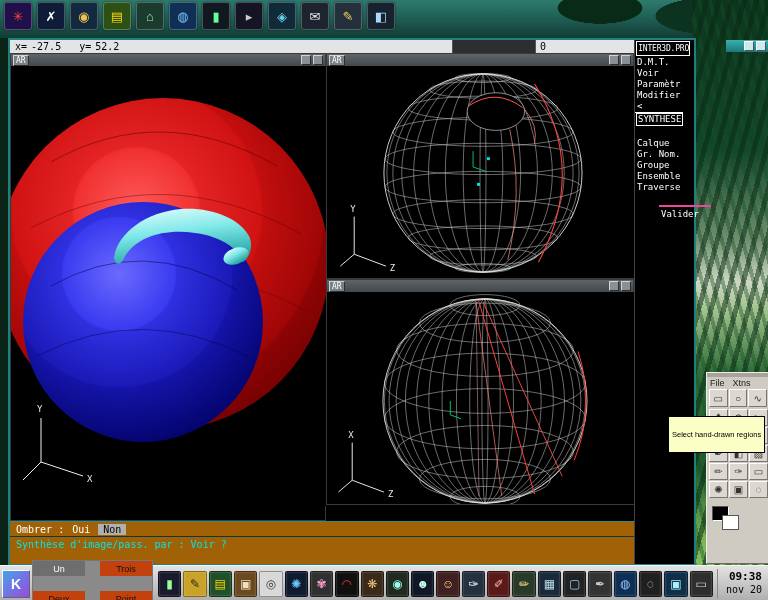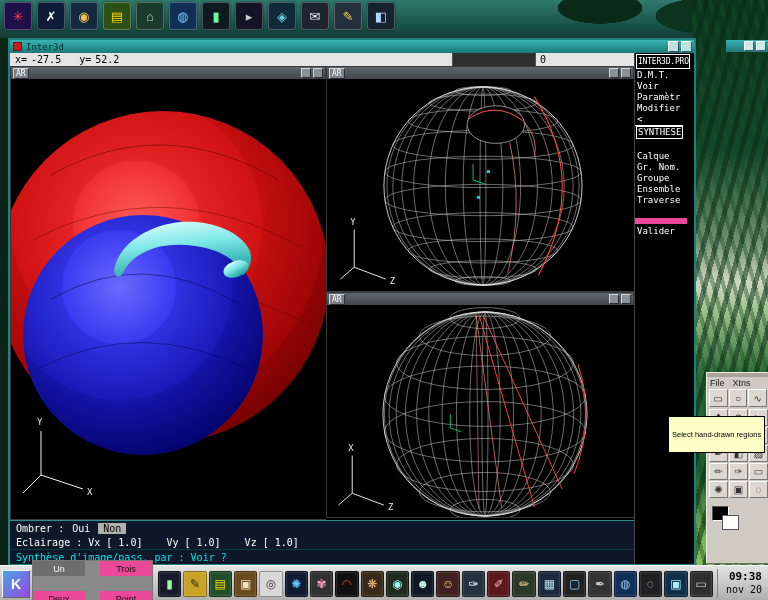--- a/index.html
+++ b/index.html
@@ -57,34 +57,34 @@
   .vp-rt,.vp-rb{height:226px;box-sizing:border-box;}
   .vp-header{height:12px;flex:0 0 12px;background:linear-gradient(180deg,#5e6468,#43484c);
     display:flex;align-items:center;justify-content:space-between;padding:0 2px;}
   .vp-tag{font-size:8px;color:#fff;background:#7a8084;border:1px solid;border-color:#cfd4d8 #2a2e32 #2a2e32 #cfd4d8;
     padding:0 2px;line-height:9px;}
   .vp-hbtns{display:flex;gap:2px;}
   .vp-hb{width:8px;height:8px;background:#8a9094;border:1px solid;border-color:#d0d4d8 #2a2e32 #2a2e32 #d0d4d8;}
   svg.vp-canvas{display:block;background:#000;}
   .ax{font:9px "DejaVu Sans Mono",monospace;fill:#eaeaea;}
 
-  .footer{flex:0 0 42px;background:#0f172a;border-top:1px solid #2a8f8f;}
+  .footer{flex:0 0 42px;background:#a16207;border-top:1px solid #2a8f8f;}
   .frow{height:14px;font-size:10px;color:#fff;display:flex;align-items:center;padding-left:6px;gap:6px;white-space:nowrap;}
   .opt{padding:0 2px;}
   .opt.selected{background:#b0b0b0;color:#000;padding:0 5px;}
   .vec{margin-right:18px;}
   .prompt-row{color:#00e5e5;border-top:1px solid #0b3a3a;}
 
   .menu-panel{width:56px;background:#000;border-left:1px solid #444;color:#fff;
     font-size:9px;line-height:11px;display:flex;flex-direction:column;}
-  .menu-title{margin:1px;border:1px solid #fff;font-size:8px;padding:1px 0 1px 1px;letter-spacing:-0.2px;white-space:nowrap;overflow:hidden;}
+  .menu-title{margin:1px;border:1px solid #fff;font-size:8px;padding:1px 0 1px 1px;letter-spacing:-0.2px;white-space:nowrap;overflow:hidden;text-align:right;}
   .menu-item{padding-left:2px;cursor:default;white-space:nowrap;}
   .menu-item.arrow{border-bottom:1px solid #fff;width:46px;}
   .menu-item.boxed{border:1px solid #fff;display:inline-block;margin-left:1px;padding:0 1px;}
-  .menu-item.rule-before{border-top:6px solid #ec4899;padding-top:2px;width:50px;}
+  .menu-item.rule-before{border-top:2px solid #ec4899;padding-top:2px;width:50px;margin-left:24px;}
 
   
   .gimp{position:absolute;left:706px;top:372px;width:62px;height:190px;z-index:10;
     background:#cfcbc3;border:1px solid;border-color:#efede9 #6f6b63 #6f6b63 #efede9;}
   .gimp-grip{height:4px;background:#a8a49c;}
   .gimp-menubar{display:flex;gap:8px;font-size:9px;padding:1px 3px;color:#222;}
   .gimp-selrow{display:flex;padding:0 2px;gap:1px;}
   .gimp-btn{width:18px;height:16px;background:#dcd8d0;border:1px solid;border-color:#fff #777 #777 #fff;
     display:flex;align-items:center;justify-content:center;font-size:10px;color:#333;cursor:default;}
   .gimp-grid{display:grid;grid-template-columns:repeat(3,19px);gap:1px;padding:2px;}
@@ -98,21 +98,21 @@
 
   
   .taskbar{position:absolute;left:0;top:565px;width:768px;height:35px;z-index:30;
     background:linear-gradient(180deg,#e3e3e3,#aeaeae);border-top:1px solid #f6f6f6;
     display:flex;align-items:center;}
   .kicon{width:26px;height:26px;margin:0 2px;background:linear-gradient(135deg,#46a2e8,#9a4ae0);
     color:#fff;font-weight:bold;display:flex;align-items:center;justify-content:center;
     border:1px solid;border-color:#fff #666 #666 #fff;font-size:14px;}
   .pager{display:grid;grid-template-columns:52px 52px;grid-template-rows:15px 15px;
     grid-auto-flow:column;gap:15px;background:#8a8a8a;border:1px solid #777;margin-right:5px;}
-  .pager-cell{background:#ec4899;font-size:9px;display:flex;align-items:center;justify-content:center;color:#111;cursor:default;}
+  .pager-cell{background:#c2410c;font-size:9px;display:flex;align-items:center;justify-content:center;color:#111;cursor:default;}
   .pager-cell.active{background:#6e6e6e;color:#fff;}
   .tb-icons{display:flex;gap:2px;flex:1;overflow:hidden;}
   .t-icon{width:24px;height:24px;border-radius:2px;display:flex;align-items:center;justify-content:center;
     font-size:12px;border:1px solid rgba(0,0,0,.35);box-shadow:inset 0 0 2px rgba(255,255,255,.4);cursor:default;}
   .clock{margin-left:4px;padding:1px 6px 1px 8px;border-left:1px solid #888;text-align:right;
     font-size:10px;line-height:1.25;color:#000;font-family:"DejaVu Sans Mono",monospace;}
   .clock .time{font-weight:bold;font-size:11px;}
 </style>
 </head>
 <body>
@@ -135,28 +135,20 @@
       <span class="d-icon" style="background: rgb(36, 48, 60); color: rgb(240, 208, 96);">✎</span>
       <span class="d-icon" style="background: rgb(22, 34, 46); color: rgb(176, 216, 255);">◧</span>
     </div>
 
   <div class="bg-win-controls">
     <span class="bwc-btn"></span>
     <span class="bwc-btn"></span>
   </div>
 
   <div class="main-window">
-    <div class="titlebar">
-      <span class="win-menu-dot"></span>
-      <span class="title-text">Inter3d</span>
-      <span class="tb-btns">
-        <span class="tb-btn"></span>
-        <span class="tb-btn"></span>
-      </span>
-    </div>
 
     <div class="win-body">
       <div class="left-col">
 
         <div class="statusrow">
           <div class="coords">
             <span>x=</span>
             <span class="val">-27.5</span>
             <span>y=</span>
             <span class="val">52.2</span>
@@ -324,26 +316,20 @@
             </div>
           </div>
         </div>
 
         <div class="footer">
           <div class="frow">
             <span>Ombrer :</span>
             <span class="opt">Oui</span>
             <span class="opt selected">Non</span>
           </div>
-          <div class="frow">
-            <span>Eclairage :</span>
-            <span class="vec">Vx [ 1.0]</span>
-            <span class="vec">Vy [ 1.0]</span>
-            <span class="vec">Vz [ 1.0]</span>
-          </div>
           <div class="frow prompt-row">Synthèse d'image/pass. par : Voir ?</div>
         </div>
       </div>
 
       <div class="menu-panel">
         <div class="menu-title">INTER3D.PRO</div>
         <div id="menuItems"><div class="menu-item">D.M.T.</div><div class="menu-item">Voir</div><div class="menu-item">Paramètr</div><div class="menu-item">Modifier</div><div class="menu-item arrow">&lt;</div><div class="menu-item boxed">SYNTHESE</div><div class="menu-item" style="margin-top: 12px;">Calque</div><div class="menu-item">Gr. Nom.</div><div class="menu-item">Groupe</div><div class="menu-item">Ensemble</div><div class="menu-item">Traverse</div><div class="menu-item rule-before" style="margin-top: 12px;">Valider</div></div>
       </div>
     </div>
   </div>

